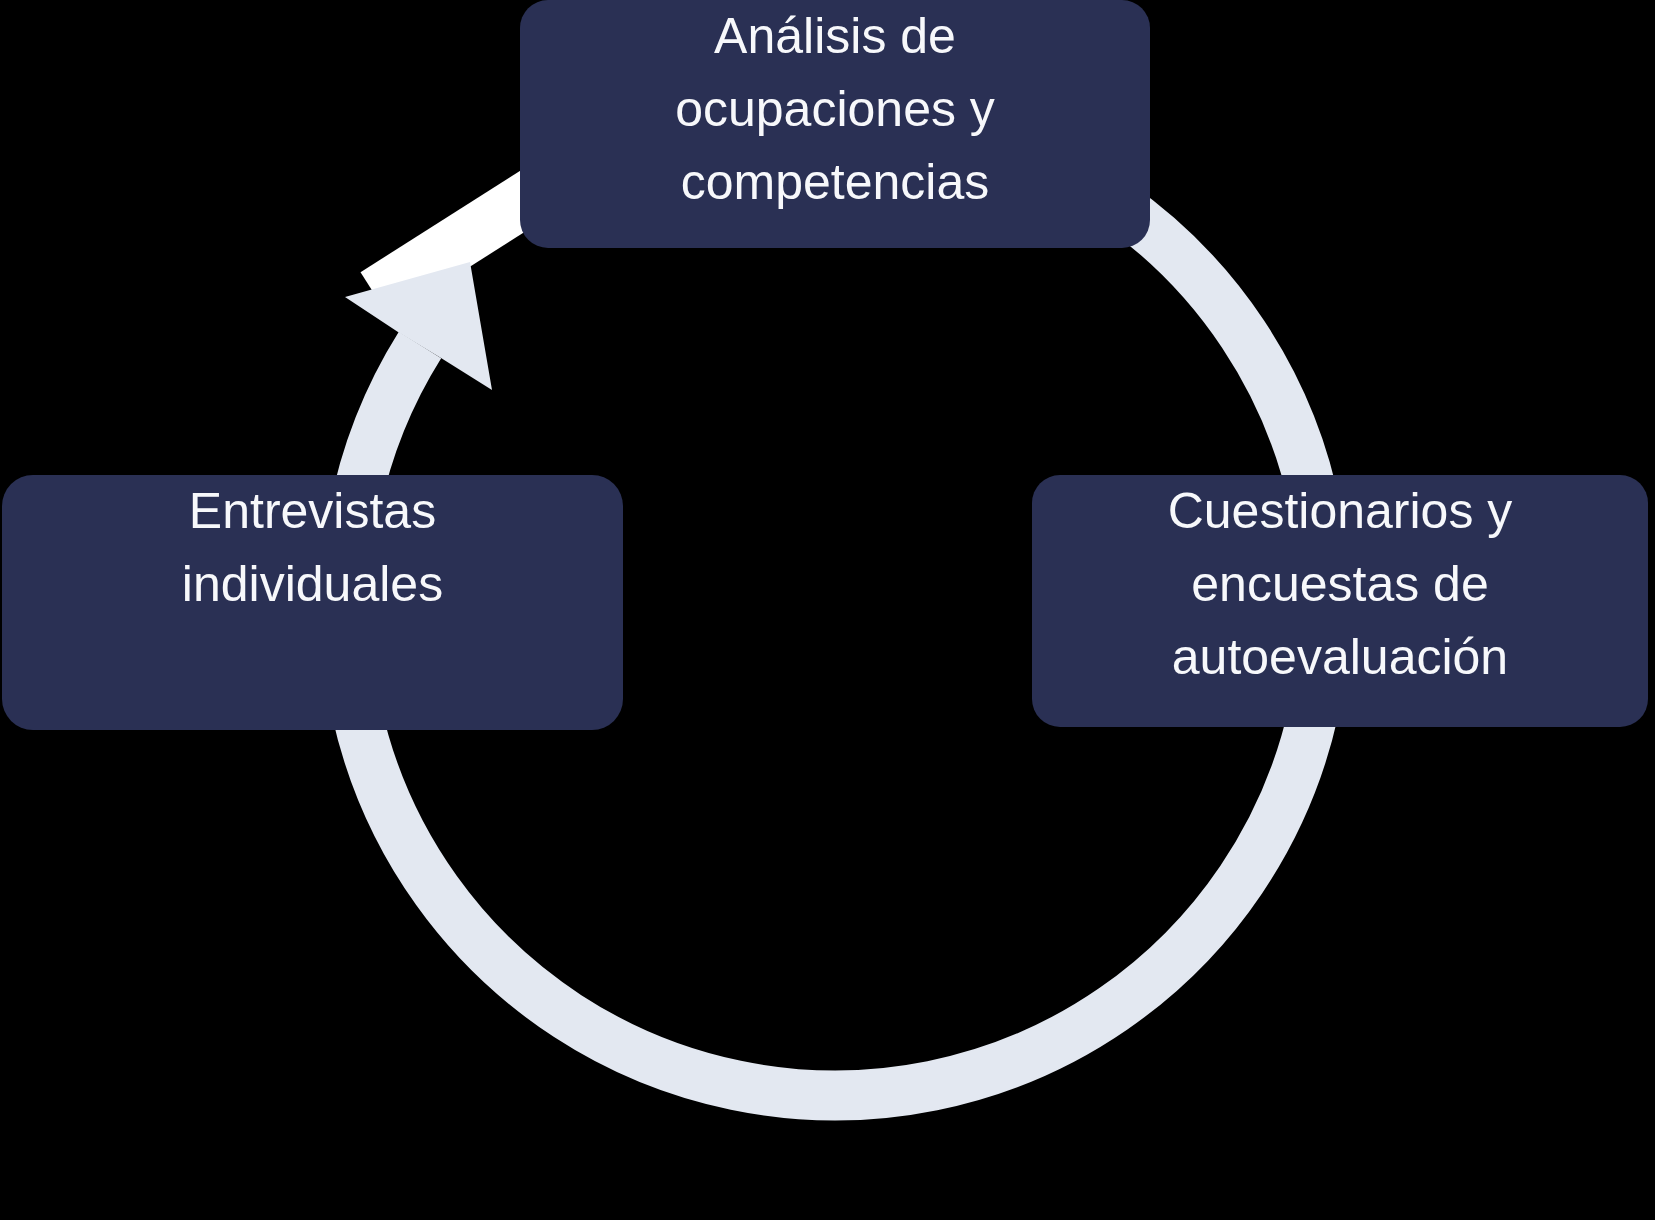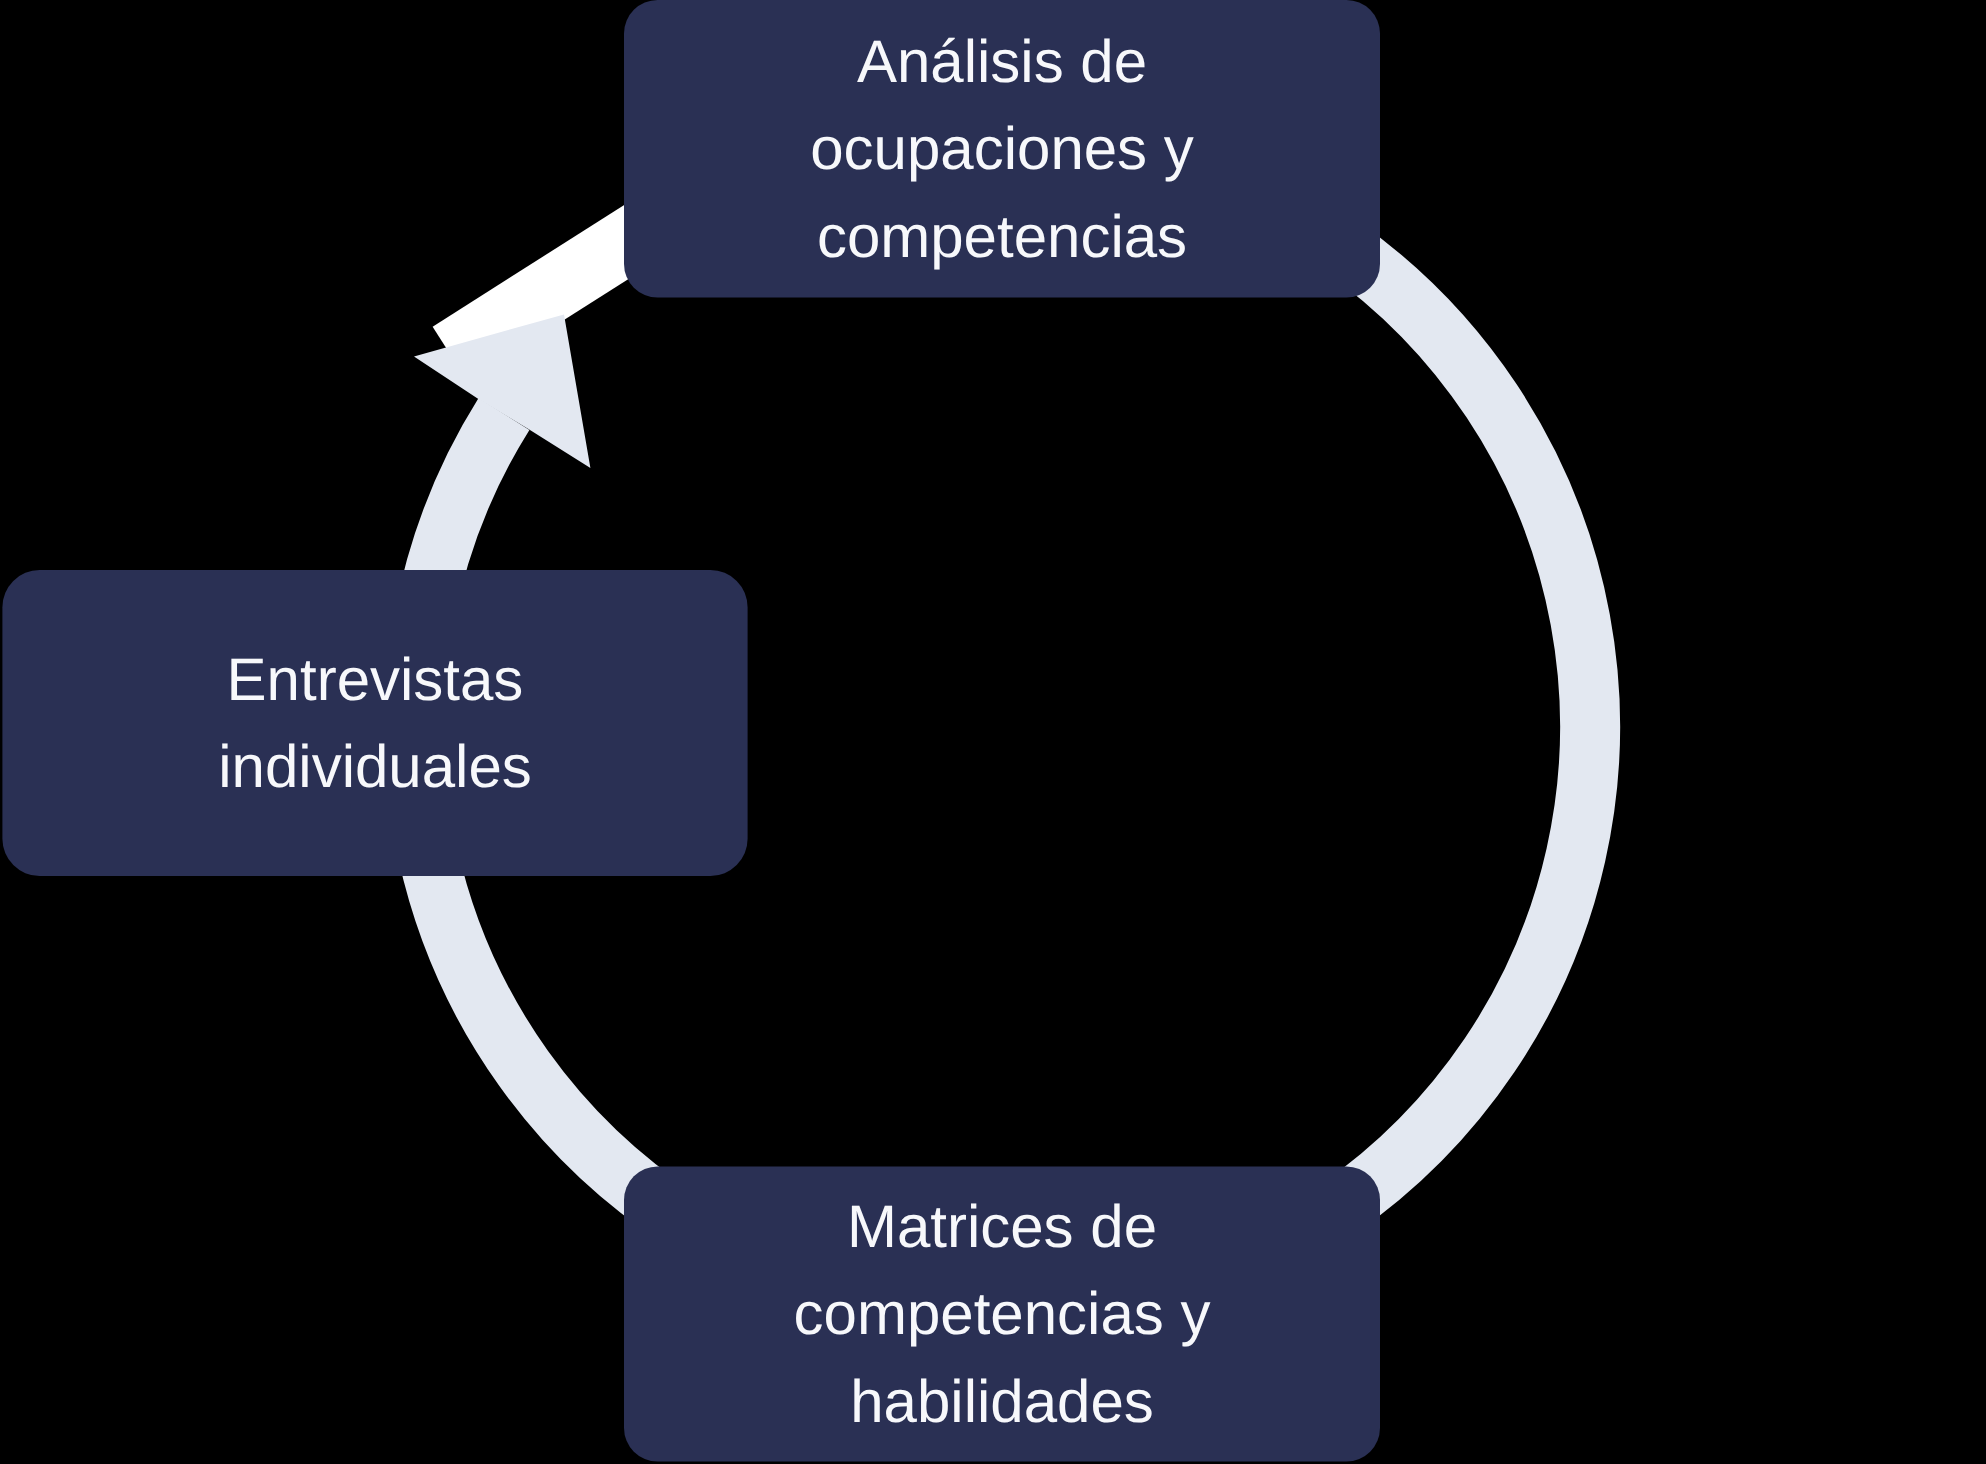--- a/index.html
+++ b/index.html
@@ -26,21 +26,21 @@
     left: 0;
     top: 0;
     width: 1655px;
     height: 1220px;
   }
   .node {
     position: absolute;
     background: var(--box);
     border-radius: 28px;
     display: flex;
-    align-items: center;
+    align-items: flex-start;
     justify-content: center;
     text-align: center;
     color: var(--text);
     font-size: 50px;
     line-height: 73px;
     font-weight: 400;
     white-space: pre-line;
   }
   .node-top    { left: 520px;  top: 0;     width: 630px; height: 248px; }
   .node-right  { left: 1032px; top: 475px; width: 616px; height: 252px; }
@@ -60,25 +60,25 @@
 
     <polygon points="470,262 345,297 398,332 441,358 492,390" style="fill: var(--ring);"></polygon>
   </svg>
 
   <div class="node node-top">
     <span>Análisis de
 ocupaciones y
 competencias</span>
   </div>
 
+  <div class="node node-right">
+    <span>Cuestionarios y
+encuestas de
+autoevaluación</span>
+  </div>
 
-  <div class="node node-bottom">
-    <span>Matrices de
-competencias y
-habilidades</span>
-  </div>
 
   <div class="node node-left">
     <span>Entrevistas
 individuales</span>
   </div>
 
 </div>
 
 </body></html>

